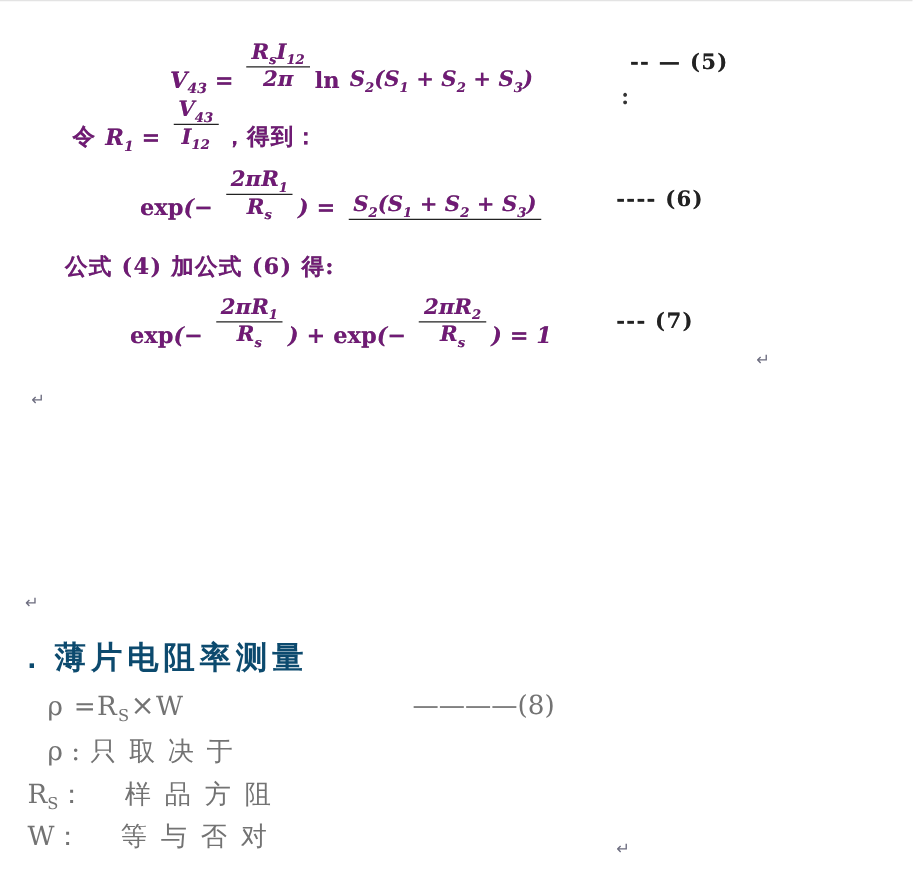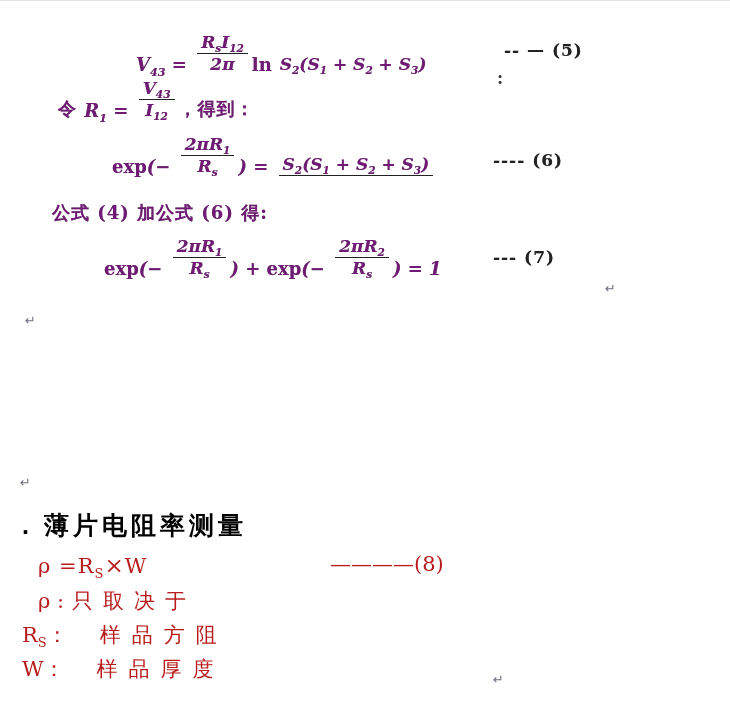--- a/index.html
+++ b/index.html
@@ -61,25 +61,25 @@
   #pm-right{left:605px;top:280px;}
   #pm-left{left:25px;top:312px;}
   #pm-heading{left:20px;top:474px;}
   #pm-bottom{left:493px;top:671px;}
   .pmark-inline{color:#6e6e80;font-size:13px;font-family:"DejaVu Sans",sans-serif;margin-left:2px;}
 
   
   .heading{
     position:absolute;left:22px;top:508px;
     font-family:"Liberation Sans","DejaVu Sans",sans-serif;
-    font-weight:900;font-size:25px;letter-spacing:4px;color:#000000;
+    font-weight:900;font-size:25px;letter-spacing:4px;color:#0c4a6e;
   }
 
   
-  .beq{position:absolute;font-family:"DejaVu Serif","Liberation Serif",serif;font-size:21px;color:#b91c1c;}
+  .beq{position:absolute;font-family:"DejaVu Serif","Liberation Serif",serif;font-size:21px;color:#737373;}
   #beq-row{left:38px;top:551px;letter-spacing:1px;}
   #beq-dashes{left:330px;top:551px;letter-spacing:0;}
   #beq-rho-def{left:38px;top:586px;}
   #beq-rs-def{left:22px;top:620px;}
   #beq-w-def{left:22px;top:654px;}
   .cjk-sp{letter-spacing:10px;margin-left:8px;}
   .cjk-sp2{letter-spacing:11px;margin-left:32px;}
   .times{font-size:110%;}
 </style>
 </head>
@@ -155,17 +155,17 @@
 
   <div class="heading">. 薄片电阻率测量</div>
 
   <div class="beq" id="beq-row"><span>ρ</span><span> =R</span><sub>S</sub><span class="times">×</span><span>W</span></div>
   <div class="beq" id="beq-dashes">————(8)</div>
 
   <div class="beq" id="beq-rho-def"><span>ρ :</span><span class="cjk-sp">只取决于</span></div>
 
   <div class="beq" id="beq-rs-def"><span><span>R</span><sub>S</sub><span>：</span></span><span class="cjk-sp2">样品方阻</span></div>
 
-  <div class="beq" id="beq-w-def"><span>W：</span><span class="cjk-sp2">样品厚度</span></div>
+  <div class="beq" id="beq-w-def"><span>W：</span><span class="cjk-sp2">等与否对</span></div>
 
   <span class="pmark" id="pm-bottom">↵</span>
 
 </div>
 
 </body></html>

